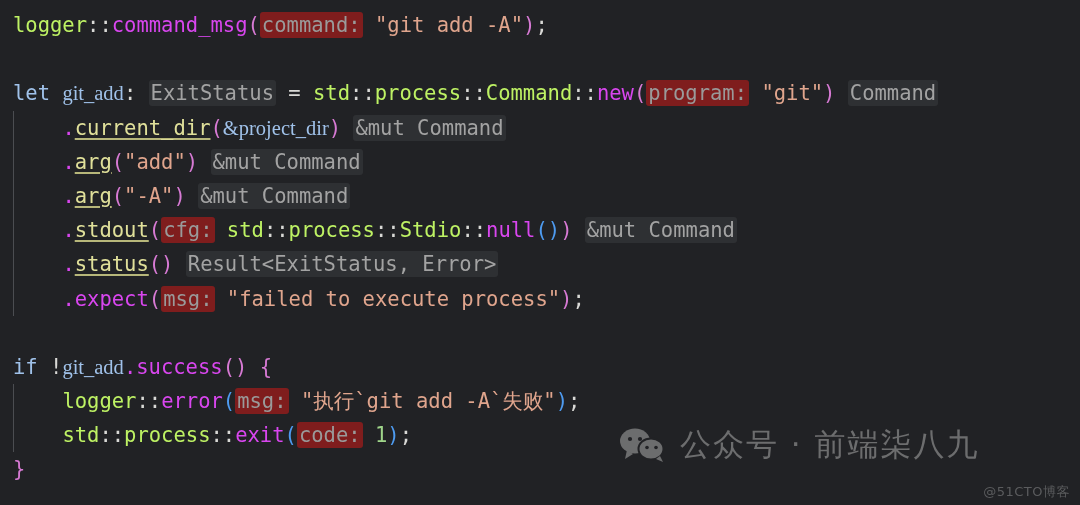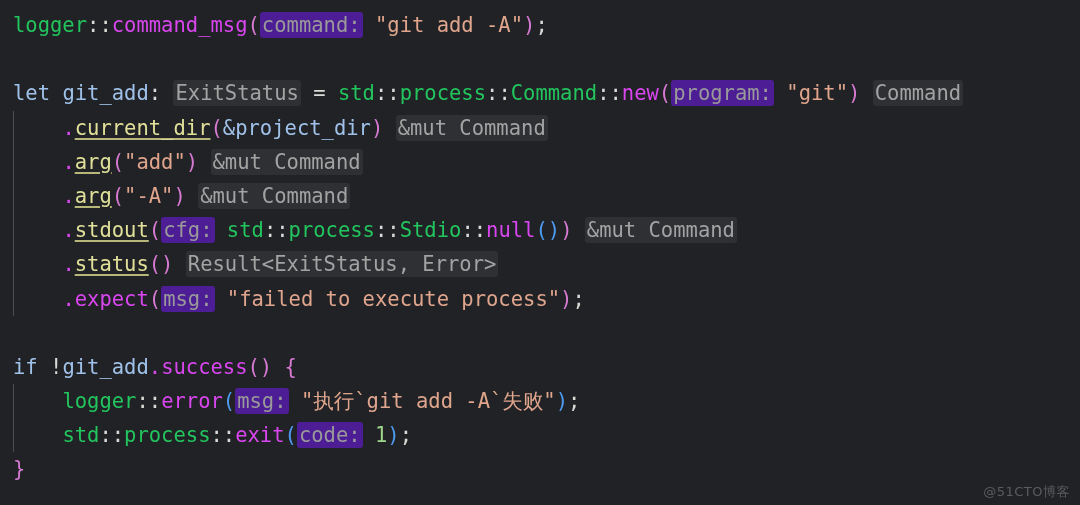--- a/index.html
+++ b/index.html
@@ -38,34 +38,34 @@
     position: absolute;
     left: 13px;
     top: 0;
     bottom: 0;
     width: 1px;
     background: #4b4d51;
   }
 
   
   .kw      { color: #a0c2ea; text-align: center; }   
-  .var     { color: #a0c2ea; }   
-  .path    { color: #22c55e; }   
+  .var     { color: #a0c2ea; font-family: Liberation Serif, serif; }   
+  .path    { color: #bef264; }   
   .fn      { color: #d946ef; }   
   .fn u, .fnu { color: #e0e09a; text-decoration: underline; text-decoration-color:#b7b77a; text-underline-offset: 3px; }
   .punc    { color: #d9d9d6; }   
   .paren   { color: #d77ad4; }   
   .paren2  { color: #4e9bf0; }   
   .brace   { color: #d77ad4; }
   .str     { color: #e0a58d; }   
   .num     { color: #9fd58a; }   
   .bang    { color: #d9d9d6; }
   .hint {                         
     color: #9a9a9a;
-    background: #4c1d95;
+    background: #7f1d1d;
     border-radius: 3px;
     padding: 1px 2px;
   }
   .hint-t {                       
     color: #a3a3a3;
     background: #2e3033;
     border-radius: 3px;
     padding: 1px 2px;
     margin-top: 17px;
   }
@@ -98,16 +98,29 @@
     letter-spacing: 0.5px;
   }
 </style>
 </head>
 <body>
 
 <div id="screen">
 
   <div id="code"><div class="line"><span class="path">logger</span><span class="punc">::</span><span class="fn">command_msg</span><span class="paren">(</span><span class="hint">command:</span><span> </span><span class="str">"git add -A"</span><span class="paren">)</span><span class="punc">;</span></div><div class="line"></div><div class="line"><span class="kw">let</span><span> </span><span class="var">git_add</span><span class="punc">:</span><span> </span><span class="hint-t">ExitStatus</span><span class="punc"> = </span><span class="path">std</span><span class="punc">::</span><span class="path">process</span><span class="punc">::</span><span class="path">Command</span><span class="punc">::</span><span class="fn">new</span><span class="paren">(</span><span class="hint">program:</span><span> </span><span class="str">"git"</span><span class="paren">)</span><span> </span><span class="hint-t">Command</span></div><div class="line"><span class="guide"></span><span>    </span><span class="fn">.</span><span class="fnu">current_dir</span><span class="paren">(</span><span class="var">&amp;project_dir</span><span class="paren">)</span><span> </span><span class="hint-t">&amp;mut Command</span></div><div class="line"><span class="guide"></span><span>    </span><span class="fn">.</span><span class="fnu">arg</span><span class="paren">(</span><span class="str">"add"</span><span class="paren">)</span><span> </span><span class="hint-t">&amp;mut Command</span></div><div class="line"><span class="guide"></span><span>    </span><span class="fn">.</span><span class="fnu">arg</span><span class="paren">(</span><span class="str">"-A"</span><span class="paren">)</span><span> </span><span class="hint-t">&amp;mut Command</span></div><div class="line"><span class="guide"></span><span>    </span><span class="fn">.</span><span class="fnu">stdout</span><span class="paren">(</span><span class="hint">cfg:</span><span> </span><span class="path">std</span><span class="punc">::</span><span class="path">process</span><span class="punc">::</span><span class="path">Stdio</span><span class="punc">::</span><span class="fn">null</span><span class="paren2">()</span><span class="paren">)</span><span> </span><span class="hint-t">&amp;mut Command</span></div><div class="line"><span class="guide"></span><span>    </span><span class="fn">.</span><span class="fnu">status</span><span class="paren">()</span><span> </span><span class="hint-t">Result&lt;ExitStatus, Error&gt;</span></div><div class="line"><span class="guide"></span><span>    </span><span class="fn">.</span><span class="fn">expect</span><span class="paren">(</span><span class="hint">msg:</span><span> </span><span class="str">"failed to execute process"</span><span class="paren">)</span><span class="punc">;</span></div><div class="line"></div><div class="line"><span class="kw">if</span><span> </span><span class="bang">!</span><span class="var">git_add</span><span class="fn">.</span><span class="fn">success</span><span class="paren">()</span><span> </span><span class="brace">{</span></div><div class="line"><span class="guide"></span><span>    </span><span class="path">logger</span><span class="punc">::</span><span class="fn">error</span><span class="paren2">(</span><span class="hint">msg:</span><span> </span><span class="str">"执行`git add -A`失败"</span><span class="paren2">)</span><span class="punc">;</span></div><div class="line"><span class="guide"></span><span>    </span><span class="path">std</span><span class="punc">::</span><span class="path">process</span><span class="punc">::</span><span class="fn">exit</span><span class="paren2">(</span><span class="hint">code:</span><span> </span><span class="num">1</span><span class="paren2">)</span><span class="punc">;</span></div><div class="line"><span class="brace">}</span></div></div>
 
+  <div id="wm-wechat">
+    <svg width="46" height="34" viewBox="0 0 46 34">
+      <ellipse cx="15" cy="13" rx="15" ry="12.5" fill="#9b9b9b"></ellipse>
+      <polygon points="7,22 5,31 13,26" fill="#9b9b9b"></polygon>
+      <circle cx="10" cy="11" r="2.1" fill="#212225"></circle>
+      <circle cx="20" cy="11" r="2.1" fill="#212225"></circle>
+      <ellipse cx="31" cy="21" rx="12.5" ry="10.5" fill="#9b9b9b" stroke="#212225" stroke-width="2"></ellipse>
+      <polygon points="40,28 43,34 36,31" fill="#9b9b9b"></polygon>
+      <circle cx="27" cy="19.5" r="1.8" fill="#212225"></circle>
+      <circle cx="36" cy="19.5" r="1.8" fill="#212225"></circle>
+    </svg>
+    <span class="wm-text">公众号 · 前端柒八九</span>
+  </div>
 
   <div id="wm-corner">@51CTO博客</div>
 
 </div>
 
 </body></html>

